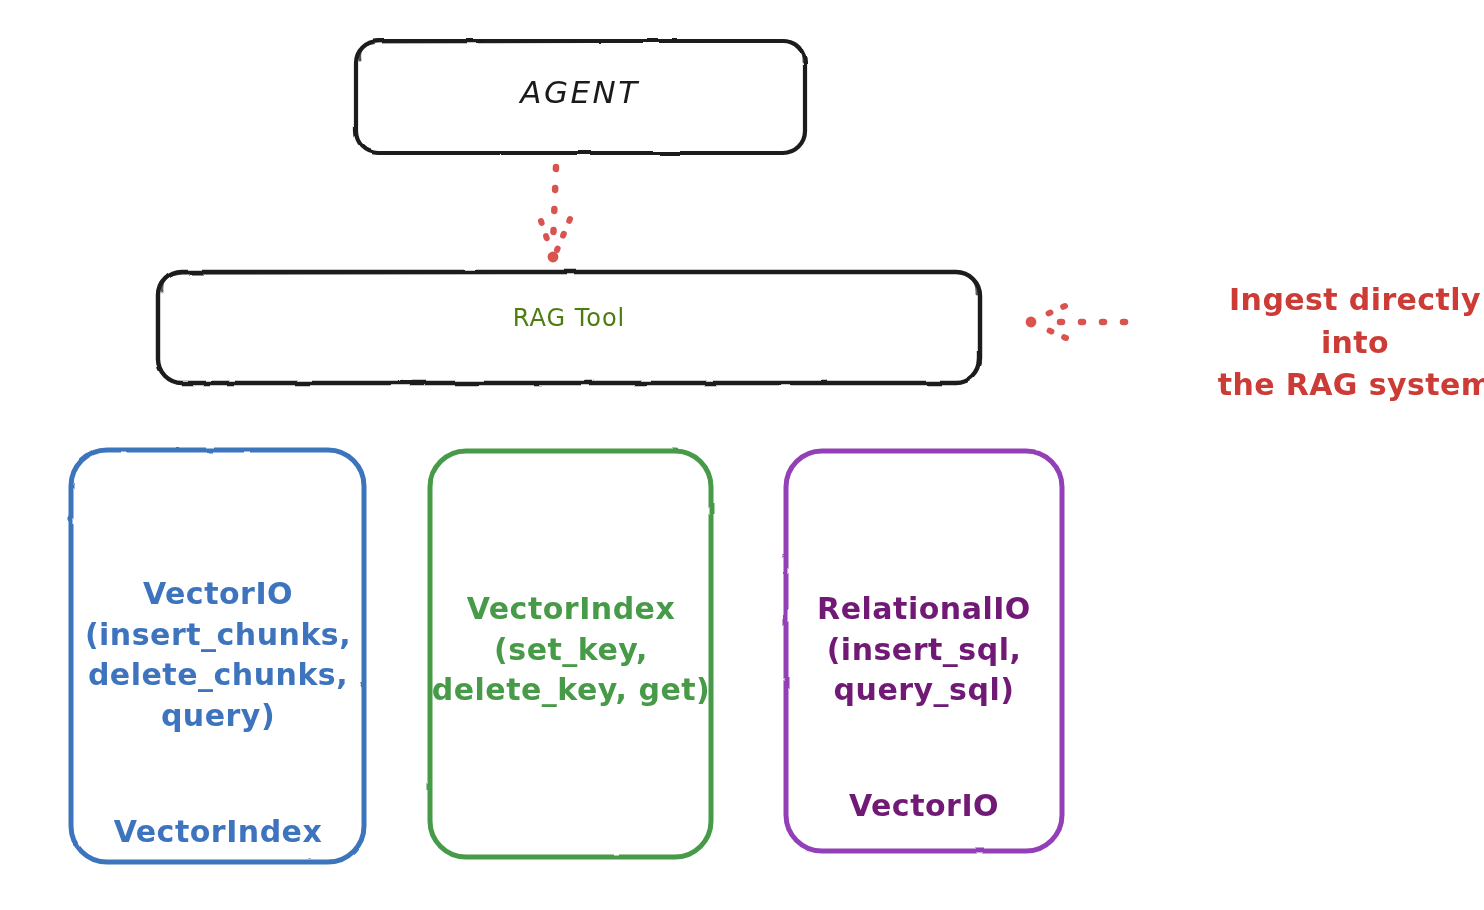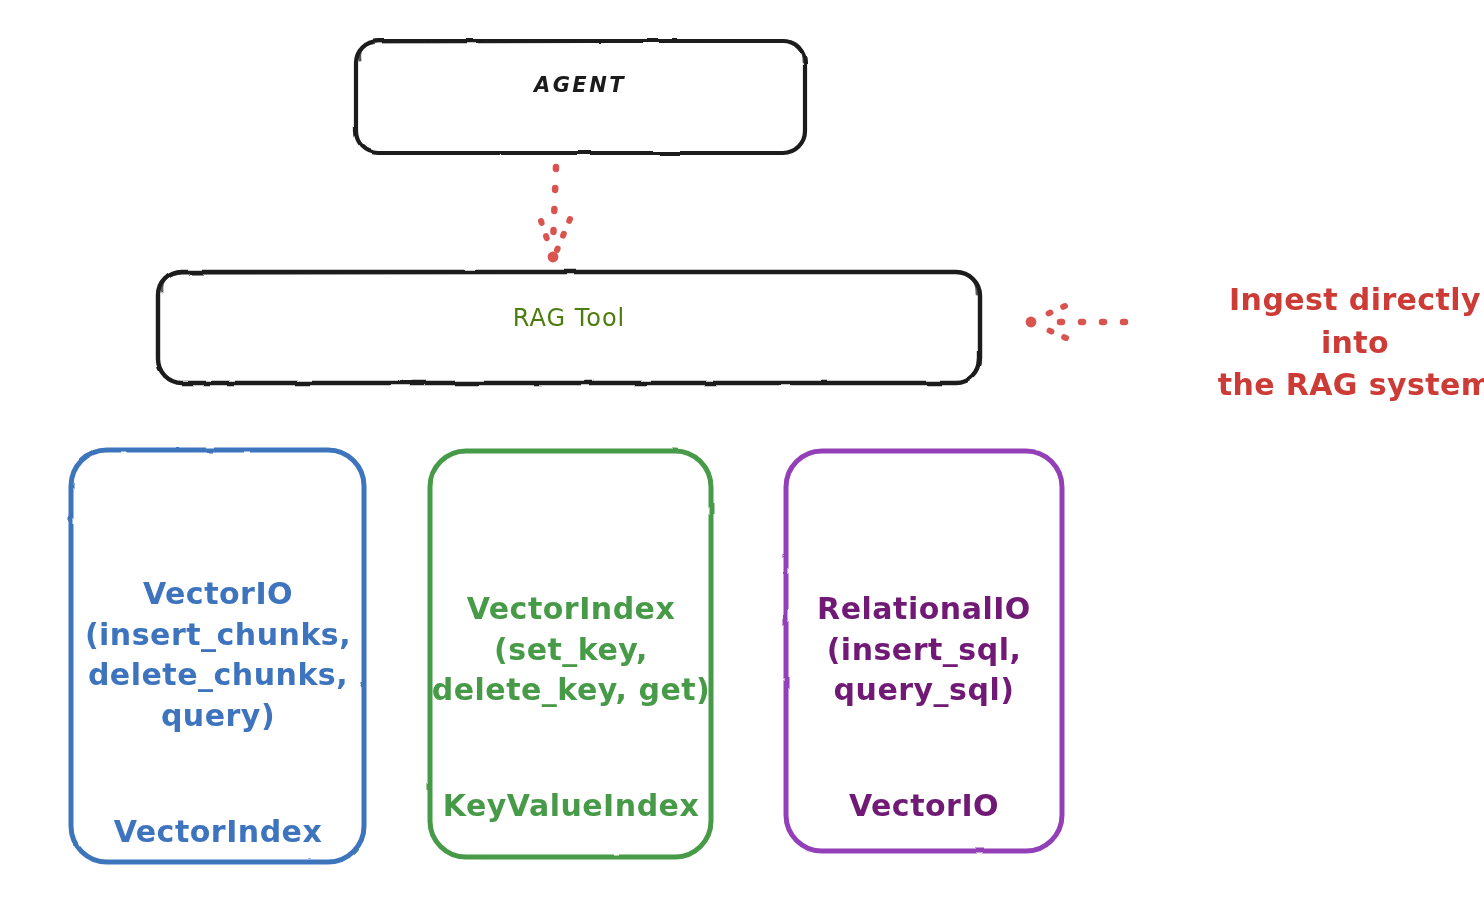--- a/index.html
+++ b/index.html
@@ -38,23 +38,23 @@
     line-height: 1.30;
     white-space: pre-line;
     letter-spacing: 0.5px;
     user-select: none;
   }
 
   .agent-label {
     left: 356px;
     top: 72px;
     width: 448px;
-    font-size: 21px;
+    font-size: 31px;
     font-style: italic;
-    font-weight: 700;
+    font-weight: 400;
     letter-spacing: 2.5px;
     color: #1b1b1b;
     font-family: "DejaVu Sans", sans-serif;
   }
 
   .ragtool-label {
     left: 158px;
     top: 303px;
     width: 822px;
     font-size: 24px;
@@ -175,21 +175,20 @@
 (insert_chunks,
 delete_chunks,
 query)</span>
     <span class="idx">VectorIndex</span>
   </div>
 
   <div class="node-label store-label kv-label">
     <span class="api">VectorIndex
 (set_key,
 delete_key, get)</span>
-    <span class="idx">KeyValueIndex</span>
   </div>
 
   <div class="node-label store-label rel-label">
     <span class="api">RelationalIO
 (insert_sql,
 query_sql)</span>
     <span class="idx">VectorIO</span>
   </div>
 
   <div class="annotation">Ingest directly into

